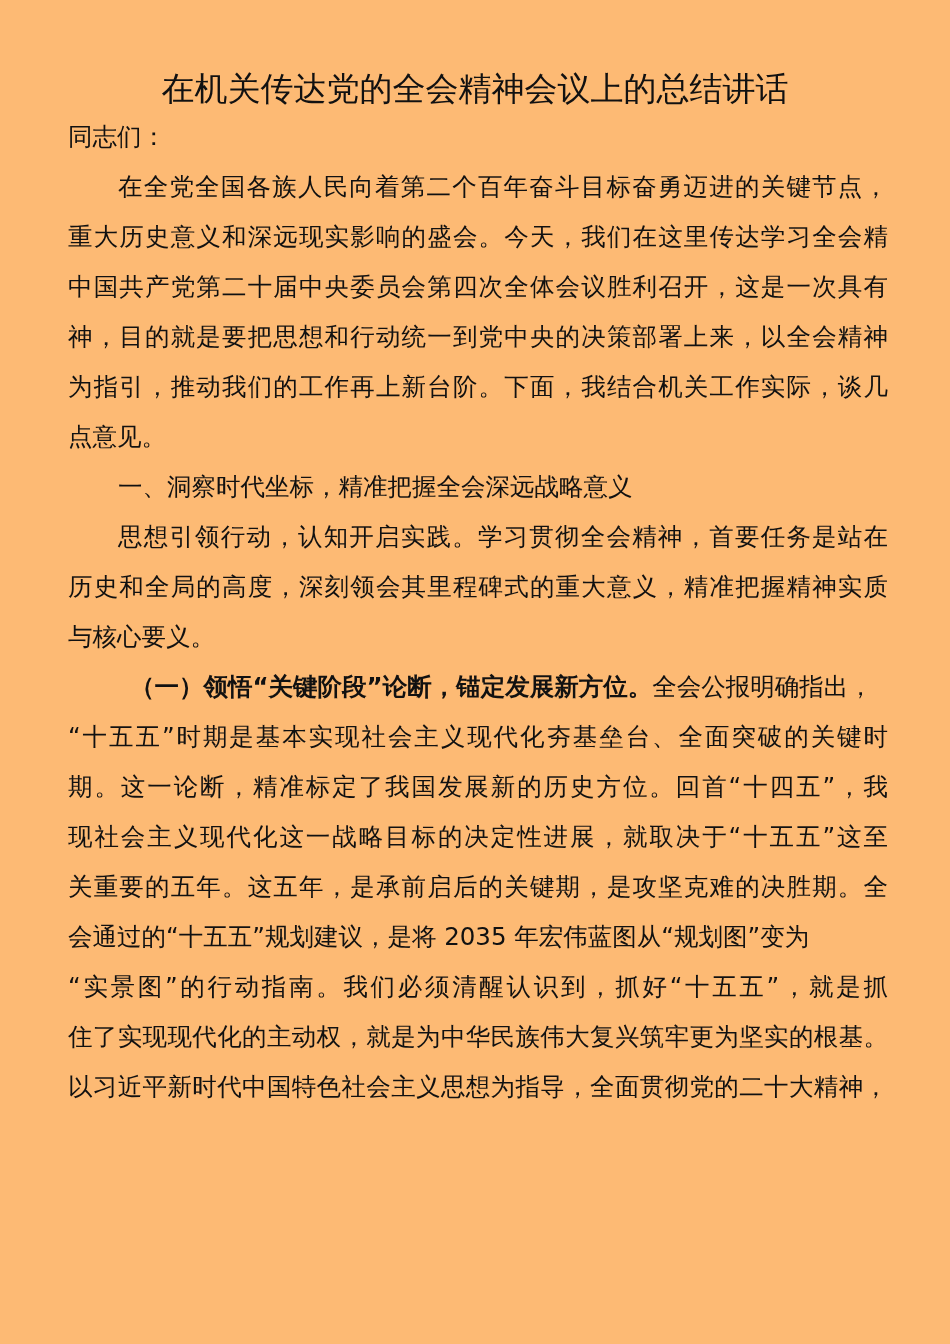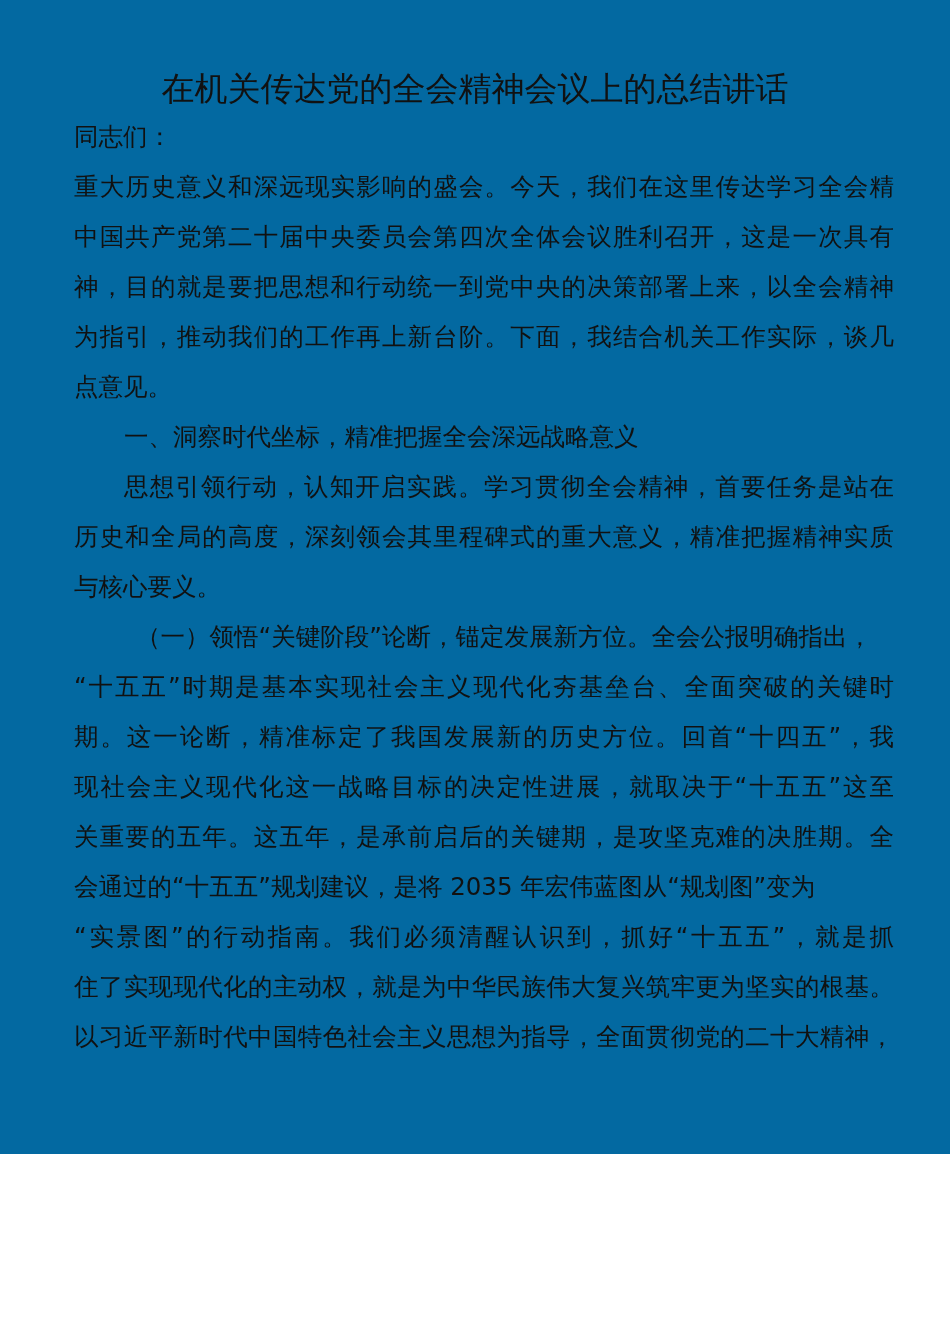--- a/index.html
+++ b/index.html
@@ -13,66 +13,67 @@
       position: relative;
       overflow: hidden;
       font-family: "DejaVu Sans", "Liberation Sans", sans-serif;
       color: #111111;
     }
     .page {
       position: absolute;
       left: 0;
       top: 0;
       width: 950px;
-      height: 1154px;
-      background: #0369a1;
+      height: 1344px;
+      background: #fdba74;
     }
     .title {
       position: absolute;
       left: 0;
       top: 64px;
       width: 950px;
       text-align: center;
       font-size: 33px;
       line-height: 50px;
       letter-spacing: 0px;
       white-space: nowrap;
       color: #111;
     }
     .body {
       position: absolute;
-      left: 74px;
+      left: 68px;
       top: 112px;
       width: 845px;
     }
     .line {
       display: block;
       height: 50px;
       line-height: 50px;
       font-size: 24.5px;
       white-space: nowrap;
       color: #111;
     }
     .indent { padding-left: 50px; }
     .indent-b { padding-left: 62px; }
     .justify { text-align: justify; text-align-last: justify; width: 820px; }
-    .bold { font-weight: normal; }
+    .bold { font-weight: bold; }
   </style>
 </head>
 <body>
 
 <div class="page">
 
   <div class="title">在机关传达党的全会精神会议上的总结讲话</div>
 
   <div class="body">
 
     <span class="line">同志们：</span>
 
     <div>
+      <span class="line indent justify" style="width:770px">在全党全国各族人民向着第二个百年奋斗目标奋勇迈进的关键节点，</span>
       <span class="line justify">重大历史意义和深远现实影响的盛会。今天，我们在这里传达学习全会精</span>
       <span class="line justify">中国共产党第二十届中央委员会第四次全体会议胜利召开，这是一次具有</span>
       <span class="line justify">神，目的就是要把思想和行动统一到党中央的决策部署上来，以全会精神</span>
       <span class="line justify">为指引，推动我们的工作再上新台阶。下面，我结合机关工作实际，谈几</span>
       <span class="line">点意见。</span>
     </div>
 
     <span class="line indent">一、洞察时代坐标，精准把握全会深远战略意义</span>
 
     <div>

